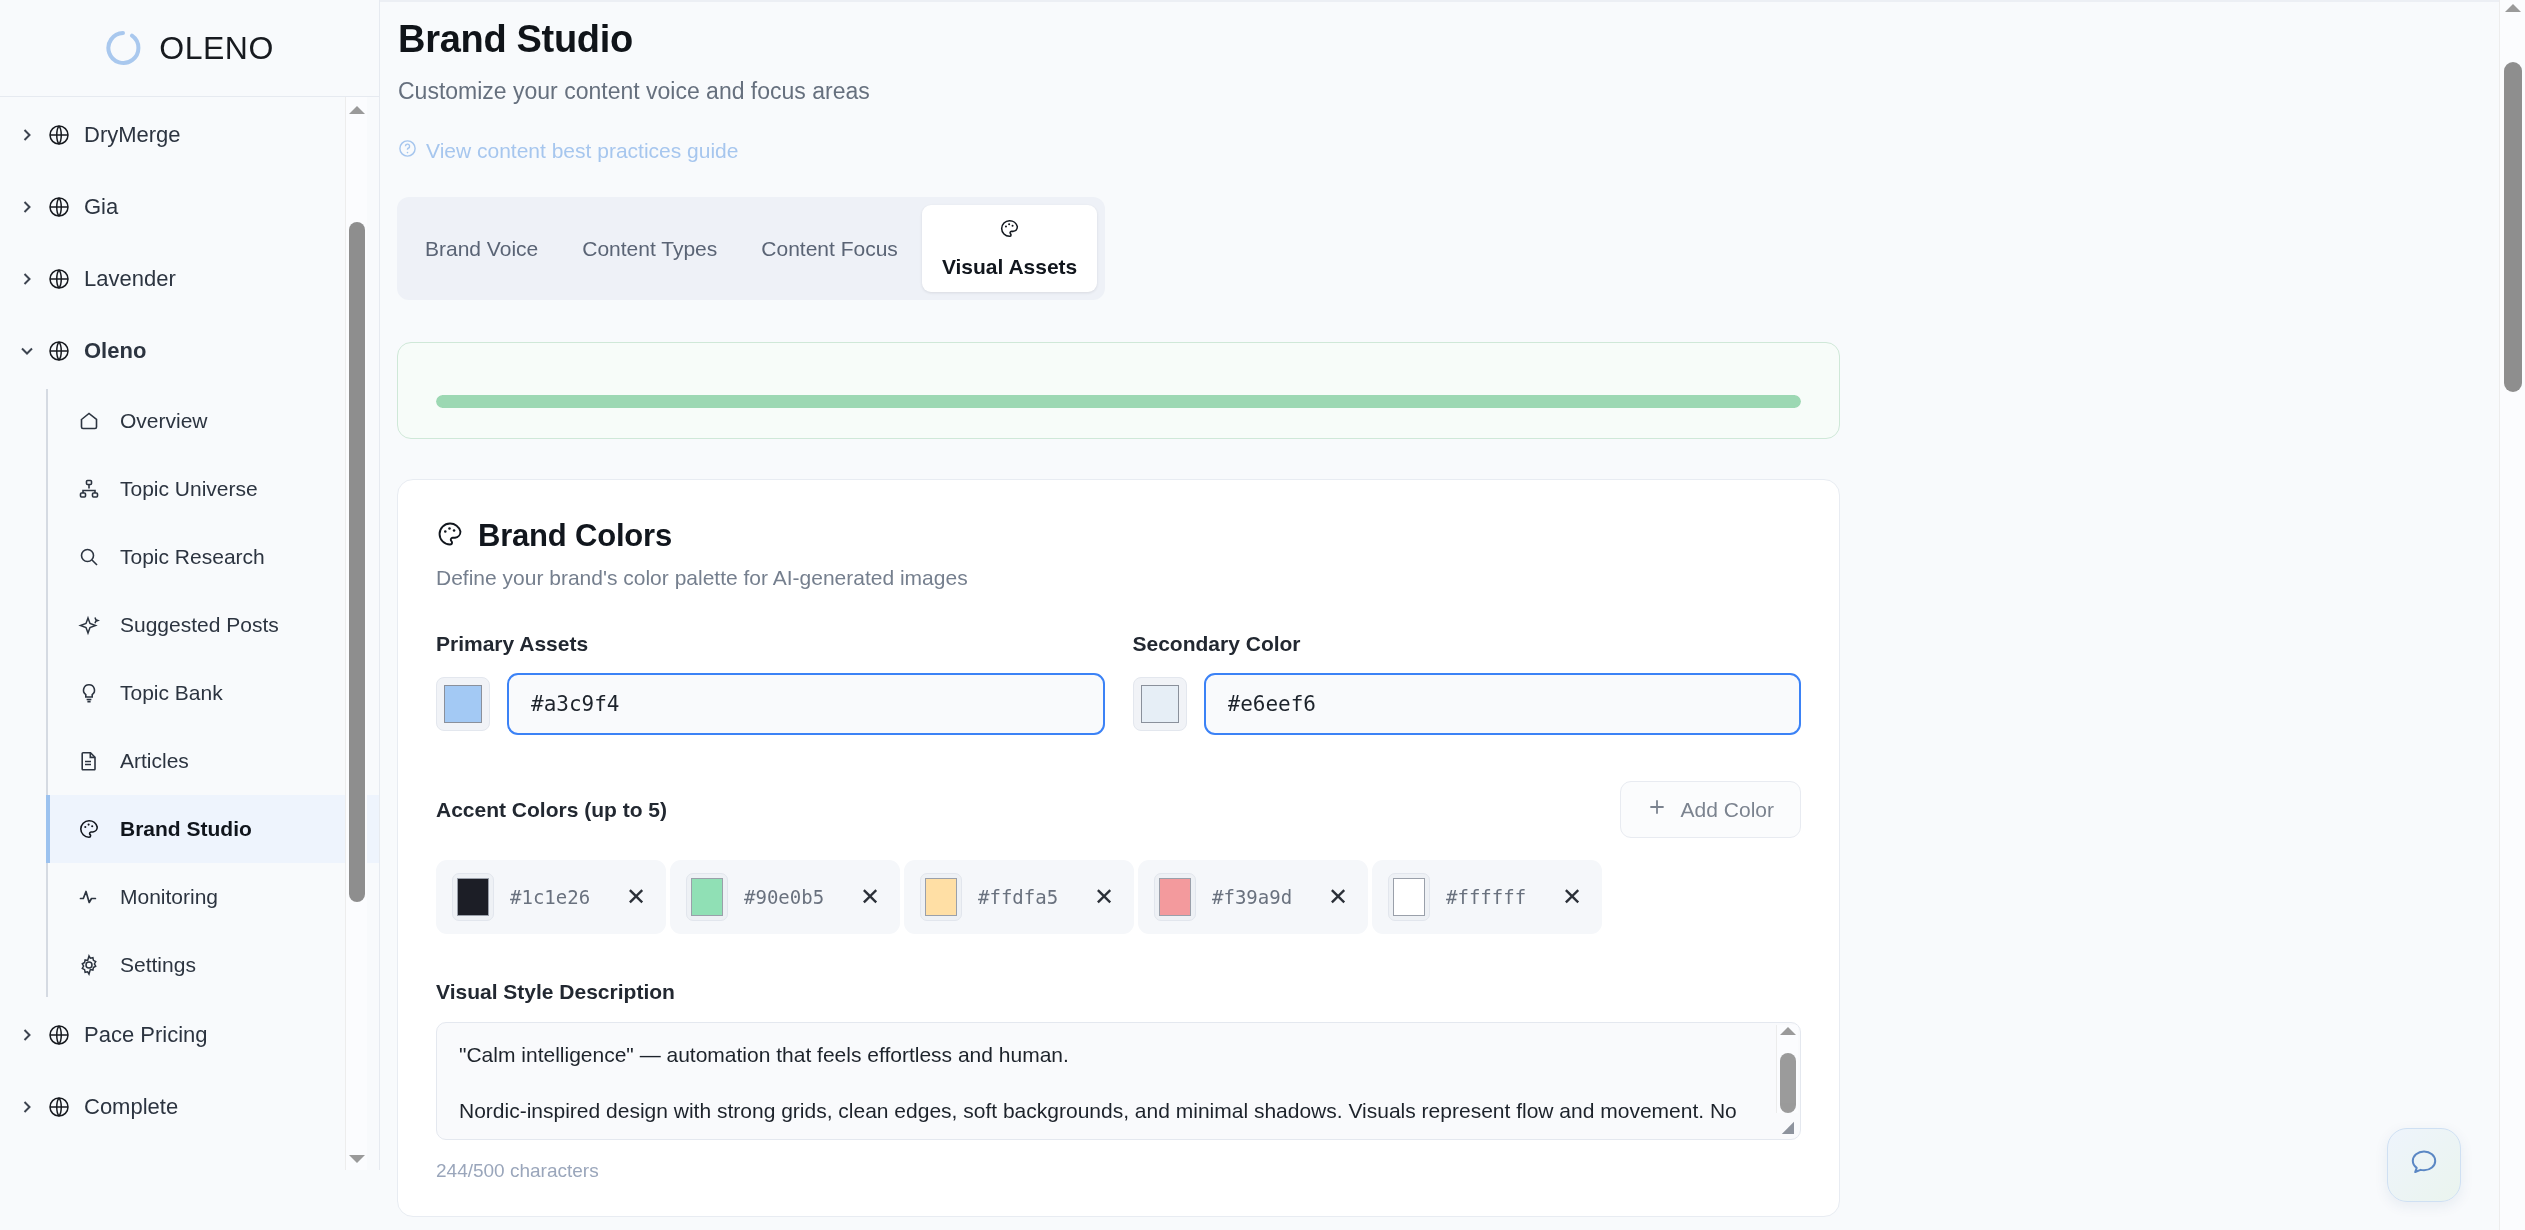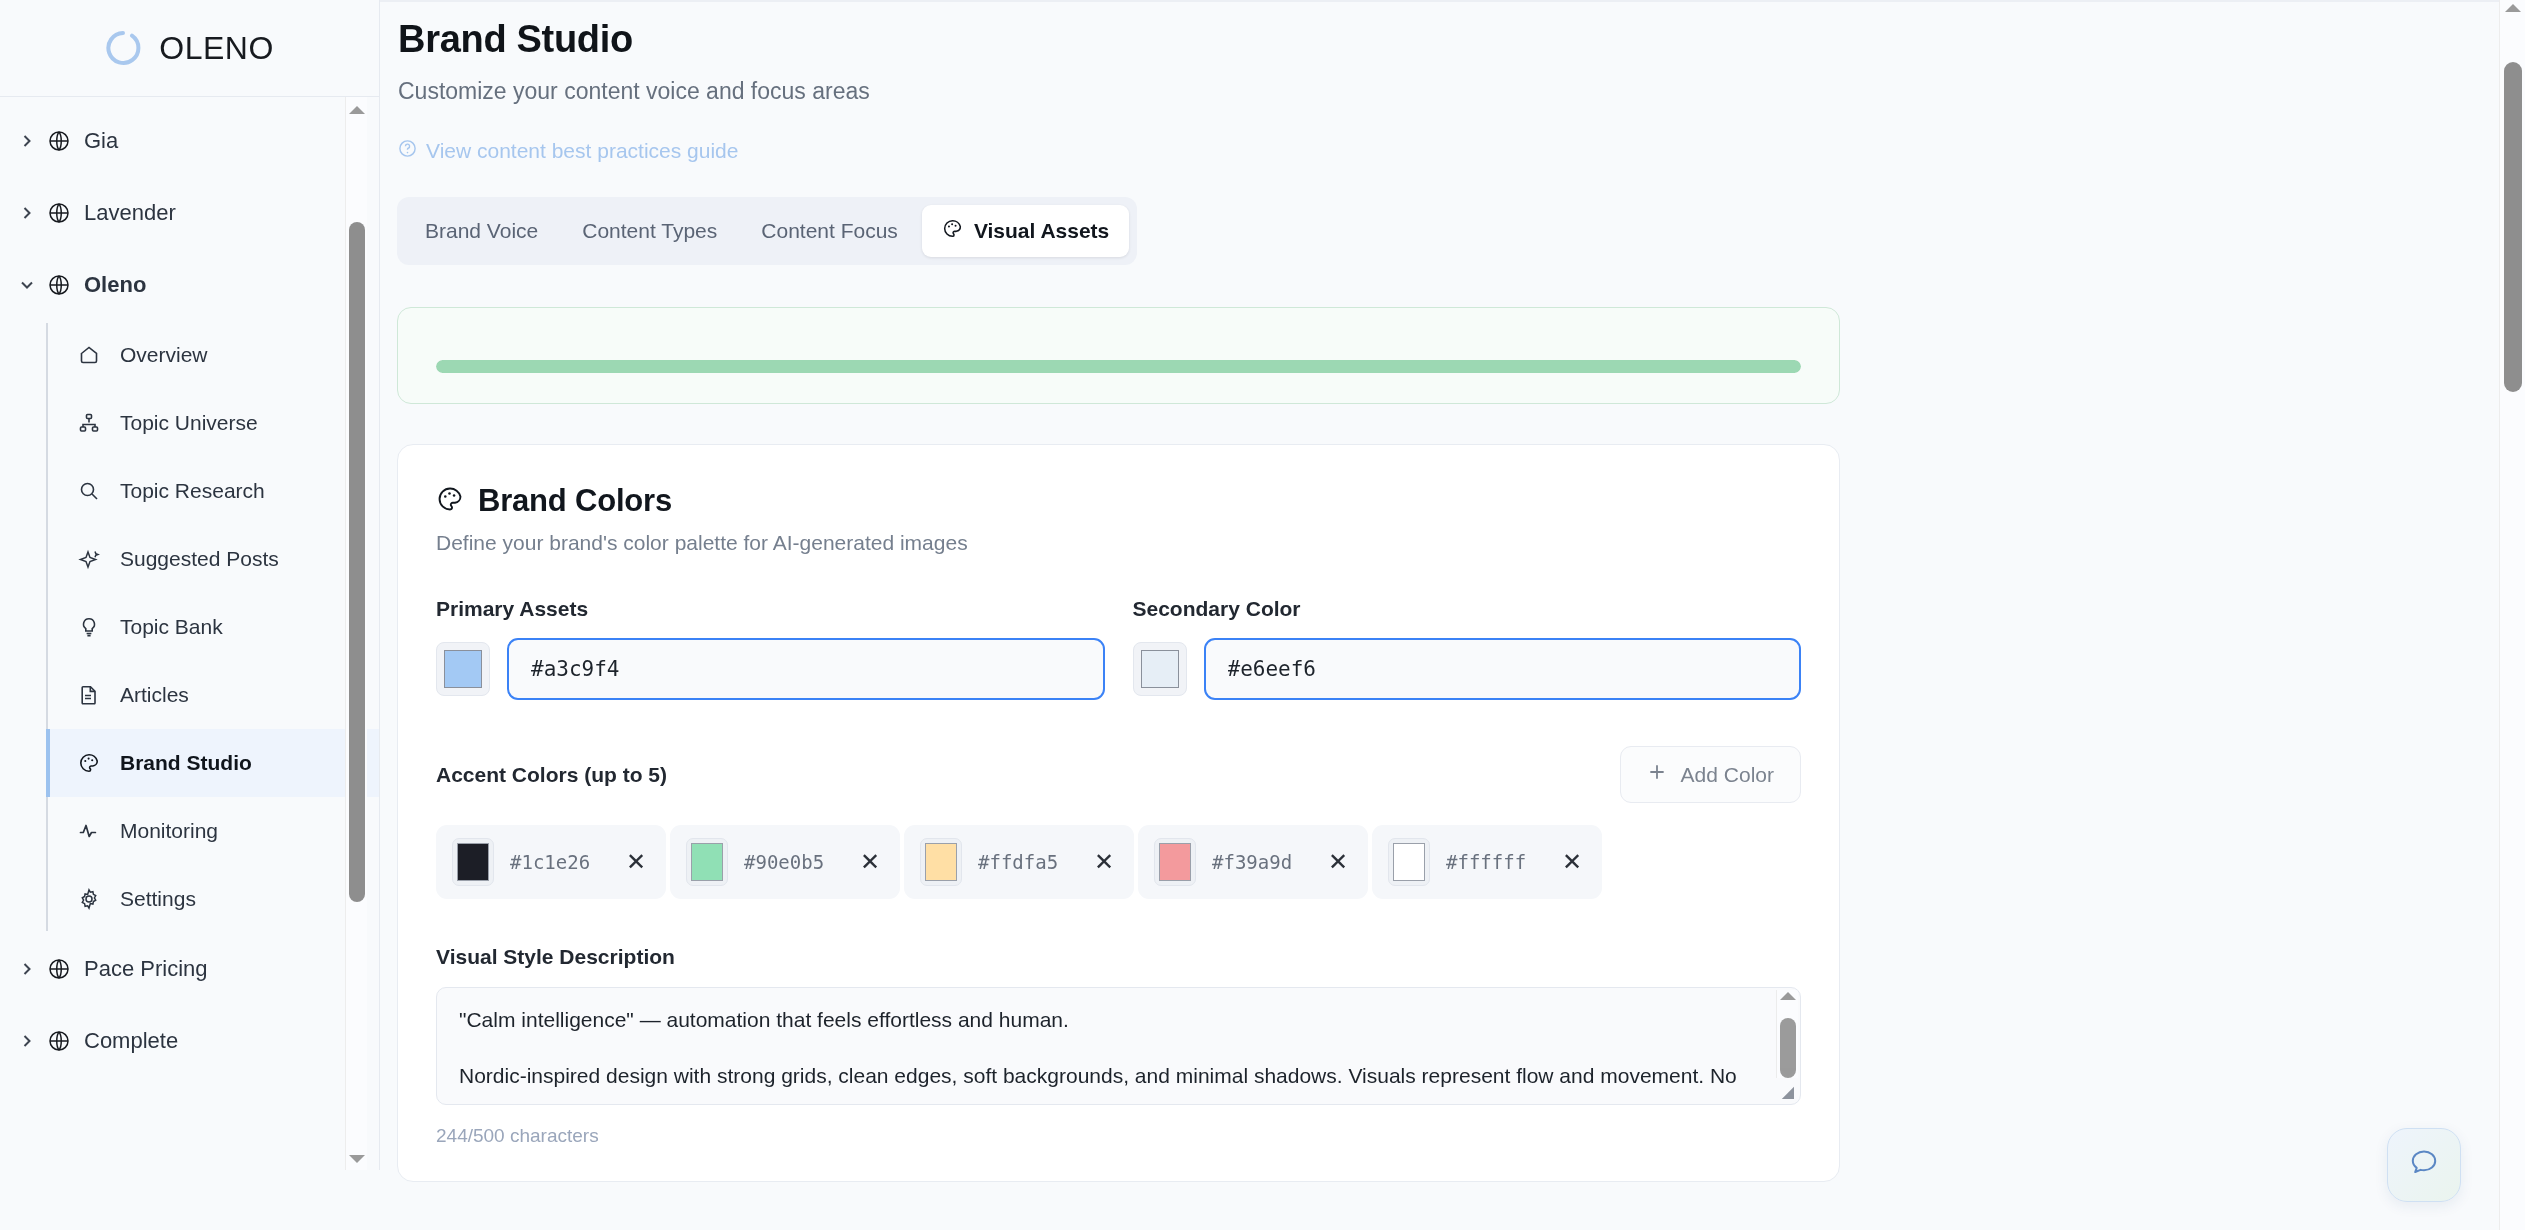--- a/index.html
+++ b/index.html
@@ -98,20 +98,21 @@
     margin: 34px 0 0 17px; display: inline-flex; align-items:center;
     background: #eef1f7; border-radius: 12px; padding: 8px; gap: 4px;
   }
   .tab {
     font-size: 21px; color: #5a6475; padding: 13px 20px; border-radius: 9px;
     cursor: pointer; display:flex; align-items:center; gap:11px; white-space:nowrap;
   }
   .tab.active {
     background: #ffffff; color: #11161d; font-weight: 700;
     box-shadow: 0 1px 3px rgba(16,22,33,.10);
+    flex-direction: column;
   }
 
   .cards { margin-top: 42px; padding-left: 17px; }
 
   .setup-card {
     width: 1443px; border: 1px solid #cfe8d8; border-radius: 14px;
     background: #f7fcf9; padding: 26px 38px 30px 38px;
   }
   .setup-top { display:flex; align-items:center; }
   .setup-title { font-size: 24px; font-weight: 700; color: #11161d; }
@@ -236,20 +237,34 @@
       <span class="brand-logo">
         <svg width="36" height="36" viewBox="0 0 36 36">
           <path d="M18 3 a15 15 0 1 0 9 2.7" fill="none" stroke="#a9c8ee" stroke-width="4" stroke-linecap="round"></path>
         </svg>
       </span>
       <span class="brand-name">OLENO</span>
     </div>
 
     <div class="nav-scroll">
 
+      <div class="nav-row" style="margin-top:-6px;">
+        <span class="chev">
+          <svg width="16" height="16" viewBox="0 0 16 16" fill="none" stroke="#3d4450" stroke-width="2">
+              <path d="M5.5 3 L10.5 8 L5.5 13"></path>
+            </svg>
+        </span>
+        <span class="globe">
+          <svg width="22" height="22" viewBox="0 0 22 22" fill="none" stroke="#171a1f" stroke-width="1.5">
+              <circle cx="11" cy="11" r="9"></circle>
+              <path d="M2 11h18M11 2c3 3.5 3 14.5 0 18M11 2c-3 3.5-3 14.5 0 18"></path>
+            </svg>
+        </span>
+        <span class="nav-label">DryMerge</span>
+      </div>
 
       <div class="nav-row">
         <span class="chev">
           <svg width="16" height="16" viewBox="0 0 16 16" fill="none" stroke="#3d4450" stroke-width="2">
               <path d="M5.5 3 L10.5 8 L5.5 13"></path>
             </svg>
         </span>
         <span class="globe">
           <svg width="22" height="22" viewBox="0 0 22 22" fill="none" stroke="#171a1f" stroke-width="1.5">
               <circle cx="11" cy="11" r="9"></circle>

